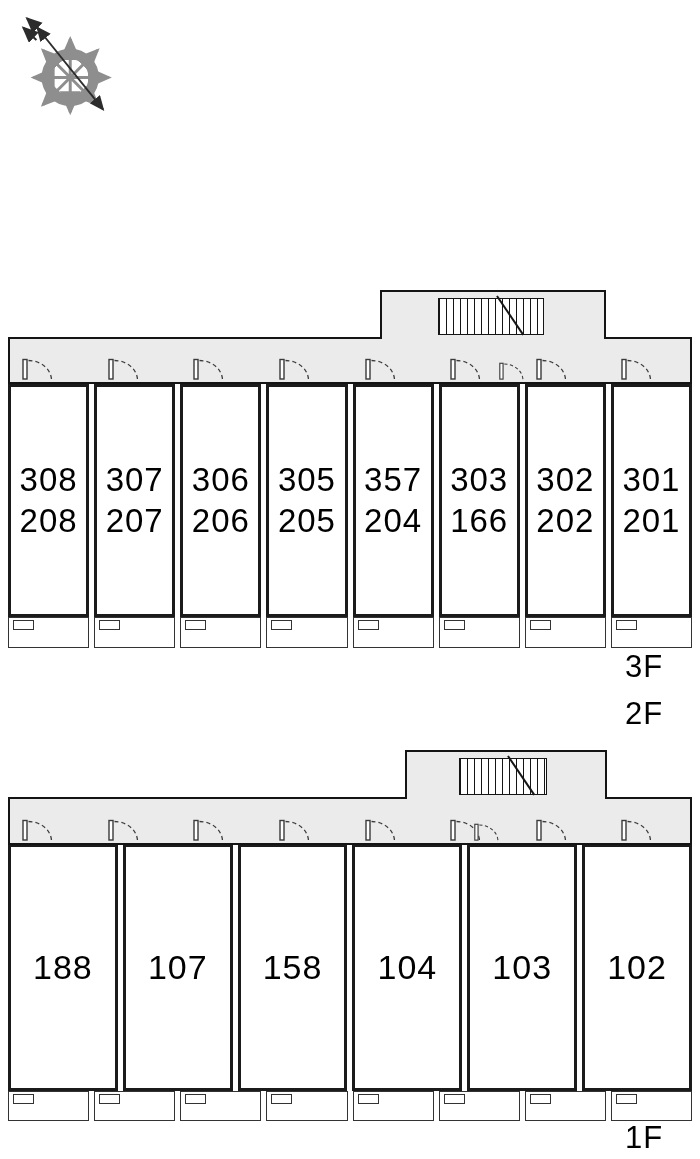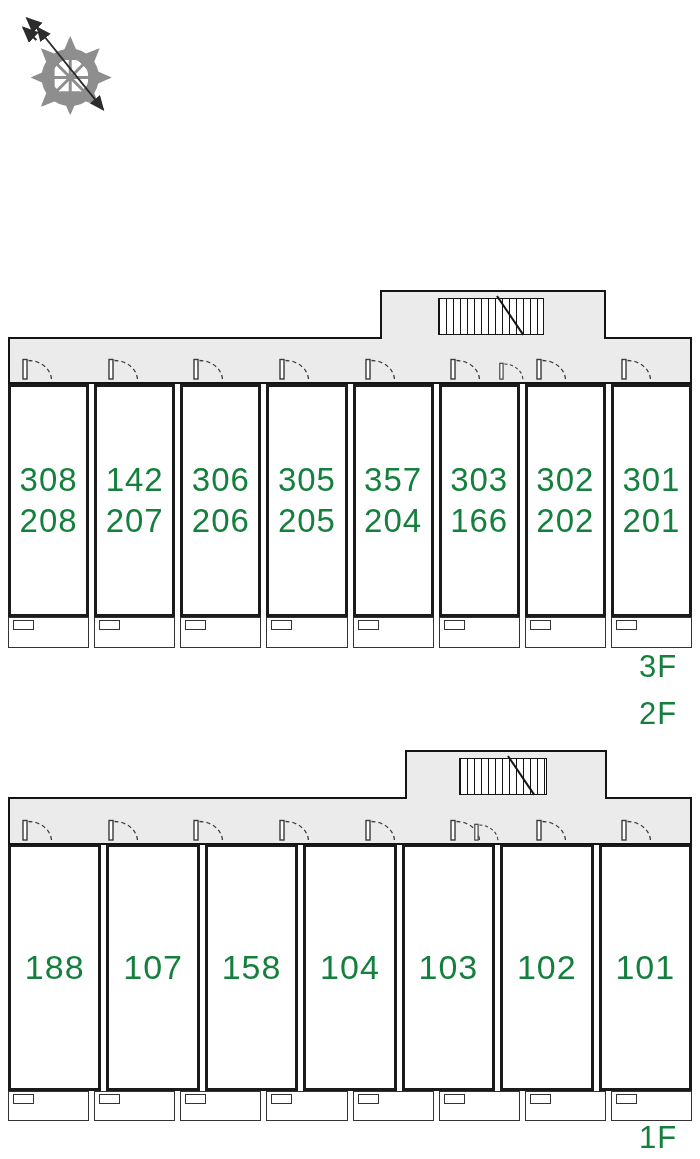--- a/index.html
+++ b/index.html
@@ -1,19 +1,19 @@
 <!DOCTYPE html>
 <html><head>
 <meta charset="utf-8">
 <style>
   * { margin:0; padding:0; box-sizing:border-box; }
   html,body { background:#fff; }
   .page {
     position:relative; width:700px; height:1159px; background:#fff;
-    font-family:"Liberation Sans","DejaVu Sans",sans-serif; color:#15803d; overflow:hidden;
+    font-family:"Liberation Sans","DejaVu Sans",sans-serif; color:#000000; overflow:hidden;
   }
   .compass { position:absolute; left:12px; top:6px; }
 
   .plan { position:absolute; left:8px; width:684px; }
   .plan-upper { top:290px; height:362px; }
   .plan-lower { top:750px; height:372px; }
 
   .bump {
     position:absolute; top:0; height:49px; background:#ebebeb;
     border:2px solid #141414; border-bottom:none; z-index:2;
@@ -55,21 +55,21 @@
   }
   .num { font-size:33px; line-height:1.22; letter-spacing:1px; white-space:nowrap; }
   .plan-lower .num { font-size:34px; }
 
   .strip { position:absolute; left:0; width:684px; display:flex; gap:5px; }
   .plan-upper .strip { top:327px; height:31px; }
   .plan-lower .strip { top:341px; height:30px; }
   .strip-cell { flex:1; border:1.6px solid #333; position:relative; background:#fff; }
   .equip { position:absolute; left:4px; top:2px; width:21px; height:10px; border:1.6px solid #333; display:block; }
 
-  .floor-label { position:absolute; left:639px; font-size:31px; letter-spacing:1px; }
+  .floor-label { position:absolute; left:625px; font-size:31px; letter-spacing:1px; }
   .fl-3f { top:649px; }
   .fl-2f { top:696px; }
   .fl-1f { top:1120px; }
 </style>
 </head>
 <body>
 
 <div class="page">
 
   <svg class="compass" viewBox="0 0 115 115" width="108" height="112">
@@ -175,21 +175,21 @@
   </svg>
 </span>
     </div>
 
     <div class="rooms">
       <div class="room">
         <span class="num">308</span>
         <span class="num">208</span>
       </div>
       <div class="room">
-        <span class="num">142</span>
+        <span class="num">307</span>
         <span class="num">207</span>
       </div>
       <div class="room">
         <span class="num">306</span>
         <span class="num">206</span>
       </div>
       <div class="room">
         <span class="num">305</span>
         <span class="num">205</span>
       </div>
@@ -332,23 +332,20 @@
       </div>
       <div class="room">
         <span class="num">104</span>
       </div>
       <div class="room">
         <span class="num">103</span>
       </div>
       <div class="room">
         <span class="num">102</span>
       </div>
-      <div class="room">
-        <span class="num">101</span>
-      </div>
     </div>
 
     <div class="strip">
       <div class="strip-cell">
           <span class="equip"></span>
         </div>
       <div class="strip-cell">
           <span class="equip"></span>
         </div>
       <div class="strip-cell">

